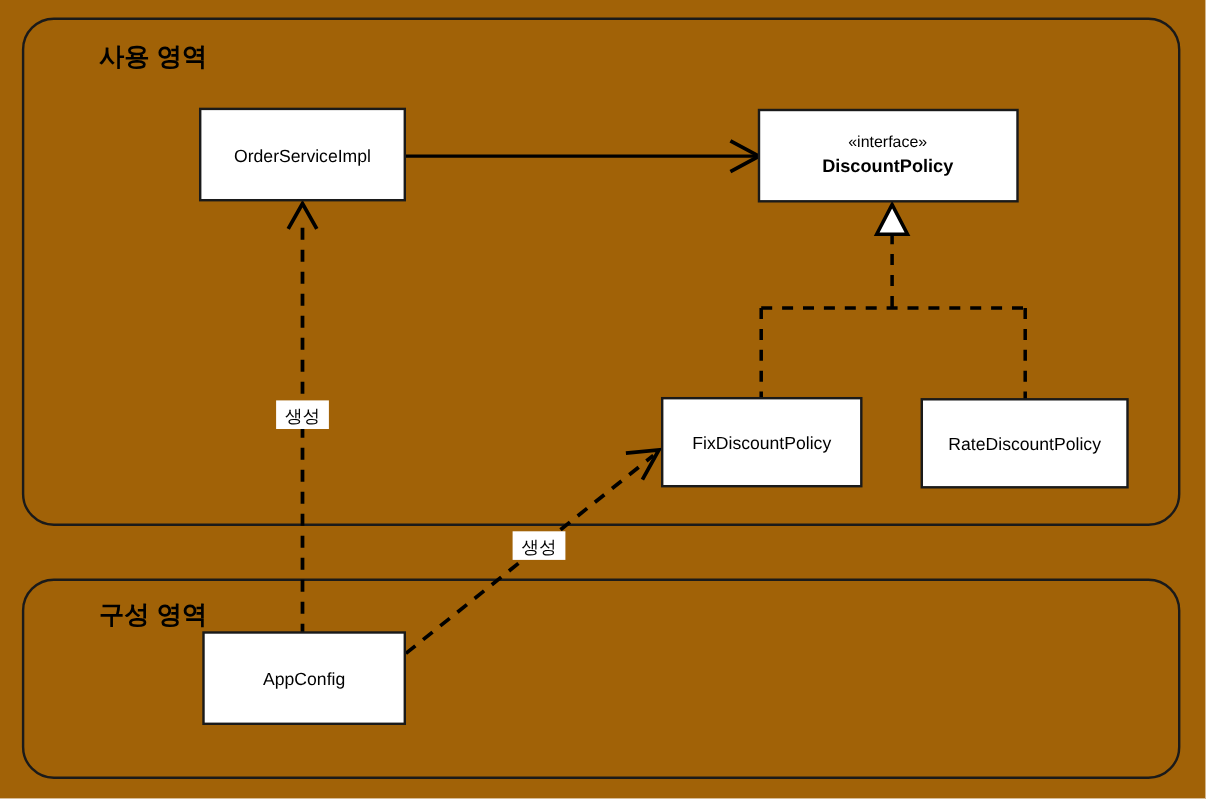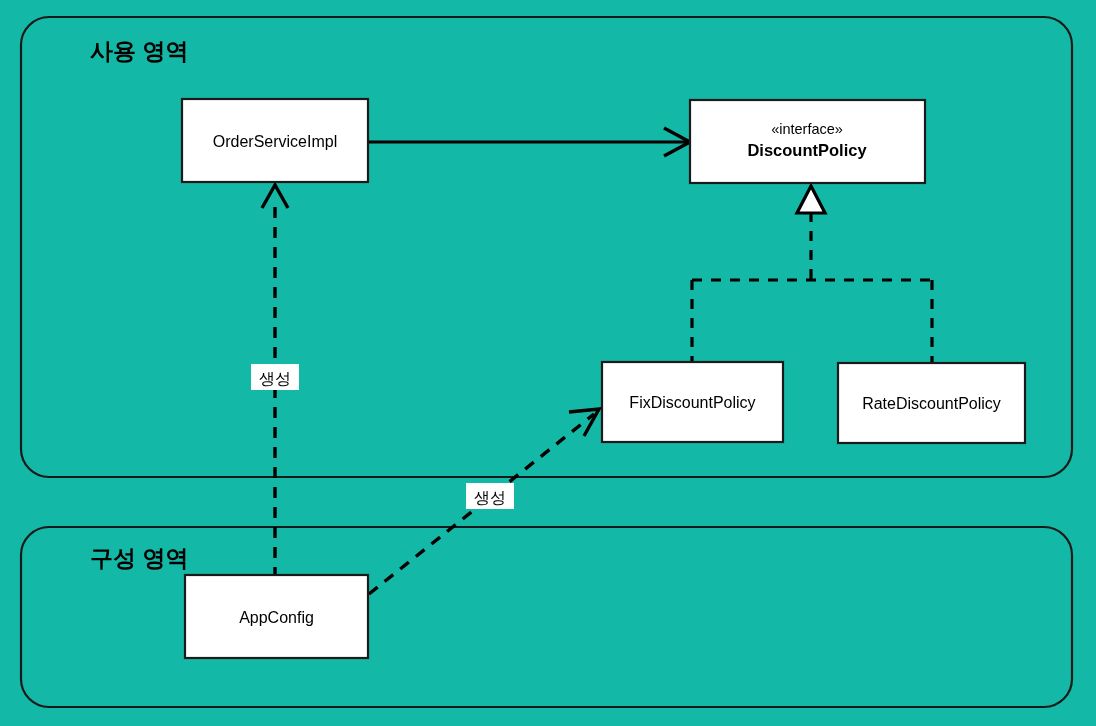--- a/index.html
+++ b/index.html
@@ -10,21 +10,21 @@
   body {
     font-family: "Liberation Sans", "DejaVu Sans", sans-serif;
     width: 1096px;
     height: 726px;
     overflow: hidden;
   }
   #diagram-root {
     position: relative;
     width: 1096px;
     height: 726px;
-    background: #14b8a6;
+    background: #a16207;
   }
   svg.diagram {
     display: block;
     width: 1096px;
     height: 726px;
   }
   .region-outline {
     fill: none;
     stroke: #1a1a1a;
     stroke-width: 2.2;

